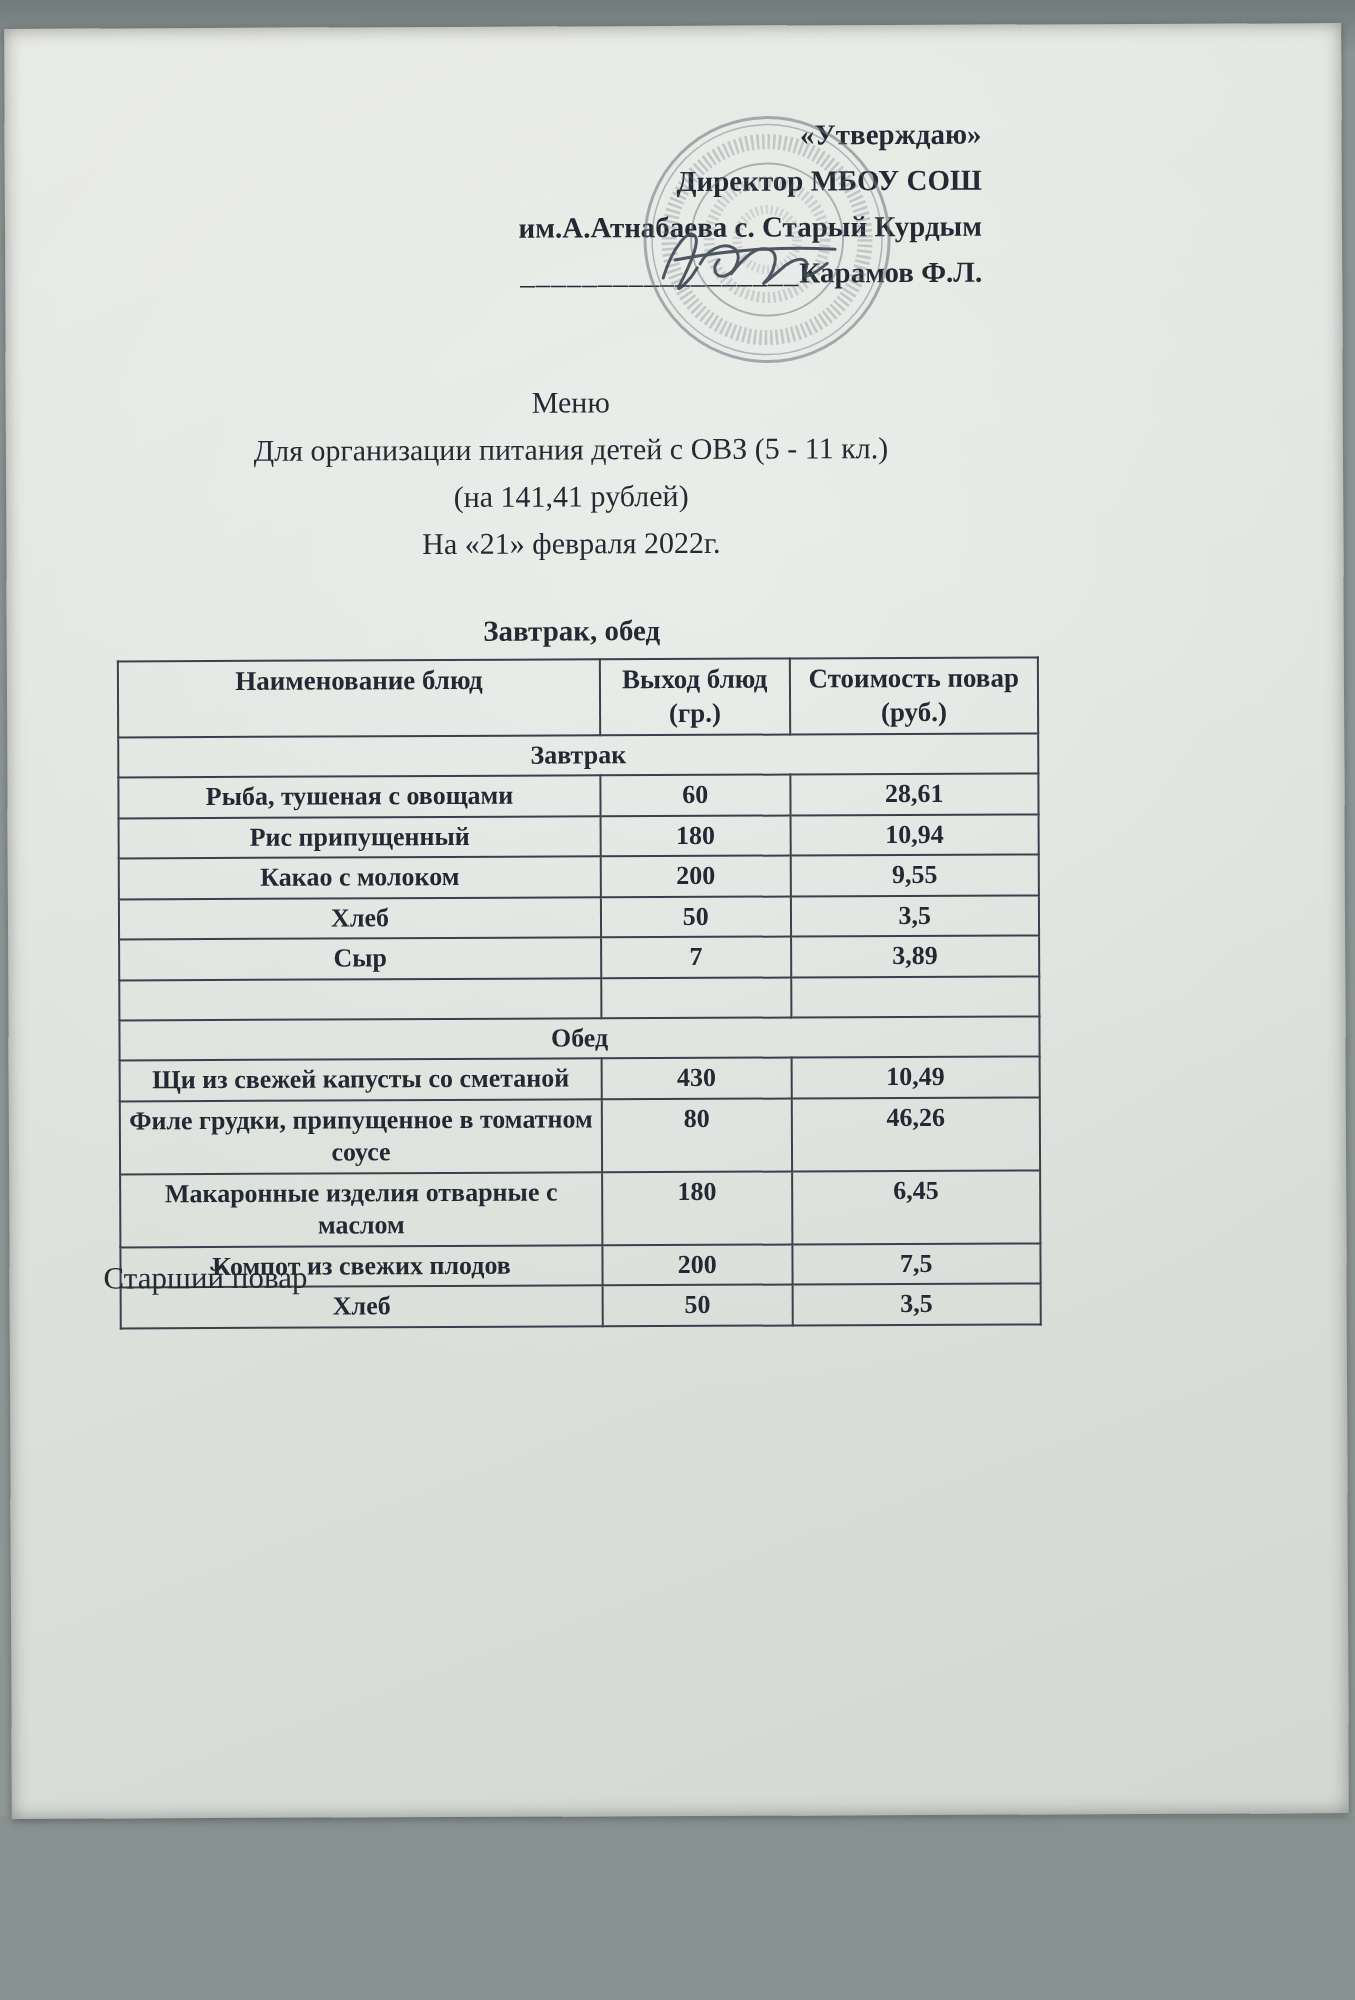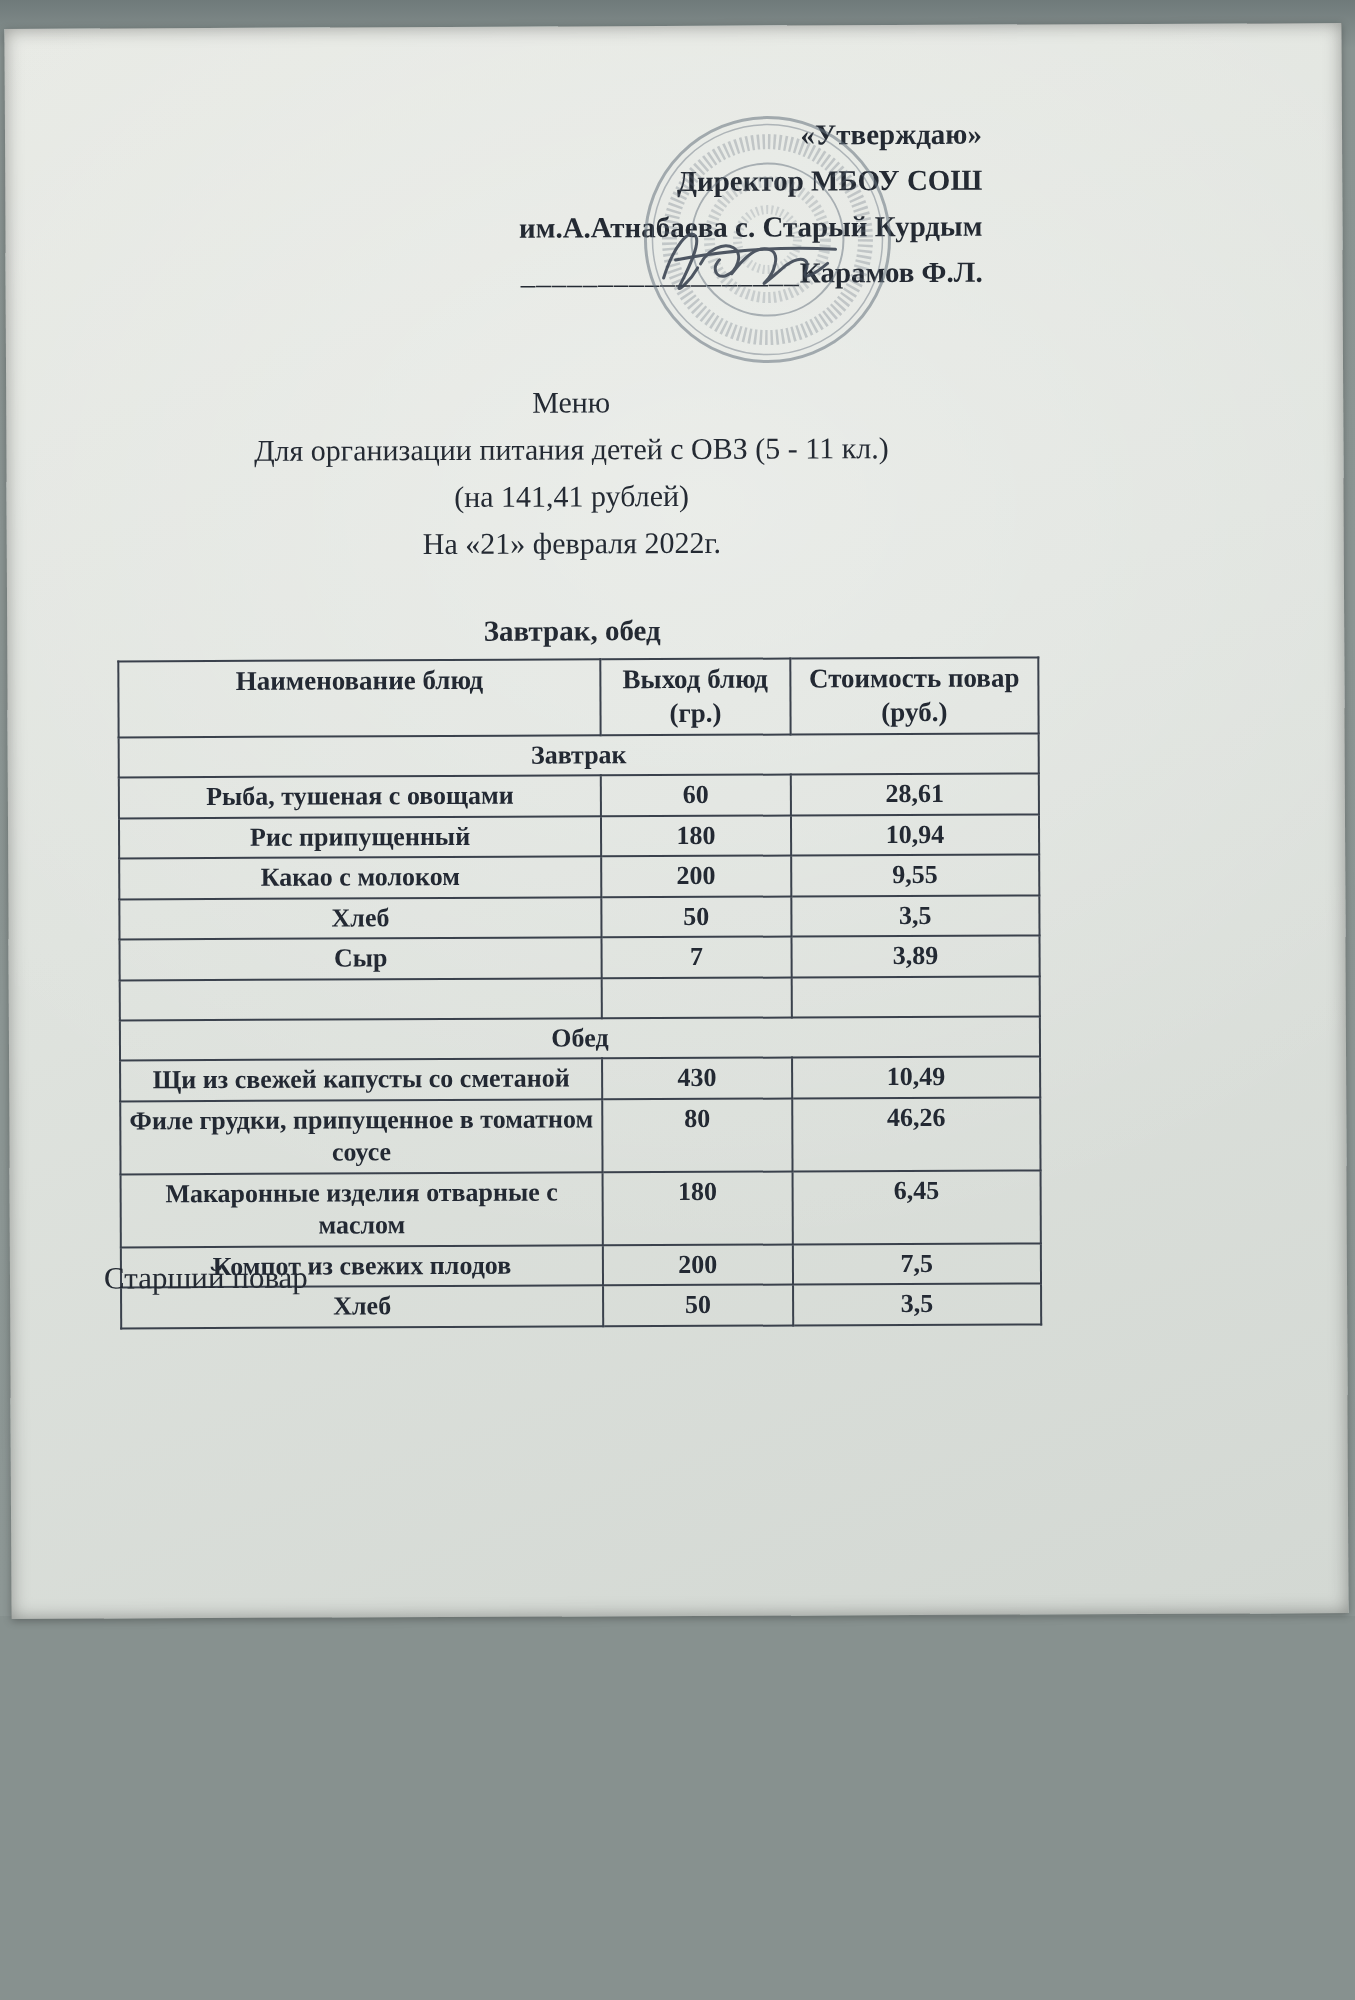--- a/index.html
+++ b/index.html
@@ -7,21 +7,21 @@
     padding: 0;
     width: 1355px;
     height: 2000px;
     overflow: hidden;
     background: #87918f;
     font-family: "Liberation Serif", "DejaVu Serif", serif;
   }
   .photo-frame {
     position: relative;
     width: 1355px;
-    height: 1616px;
+    height: 1816px;
     background: linear-gradient(180deg, #6f7a7a 0%, #8a9492 3%, #8d9795 100%);
   }
   .paper {
     position: absolute;
     left: 8px;
     top: 26px;
     right: 10px;
     bottom: 0;
     background:
       radial-gradient(120% 80% at 52% 30%, rgba(255,255,255,0.30), rgba(0,0,0,0) 60%),

